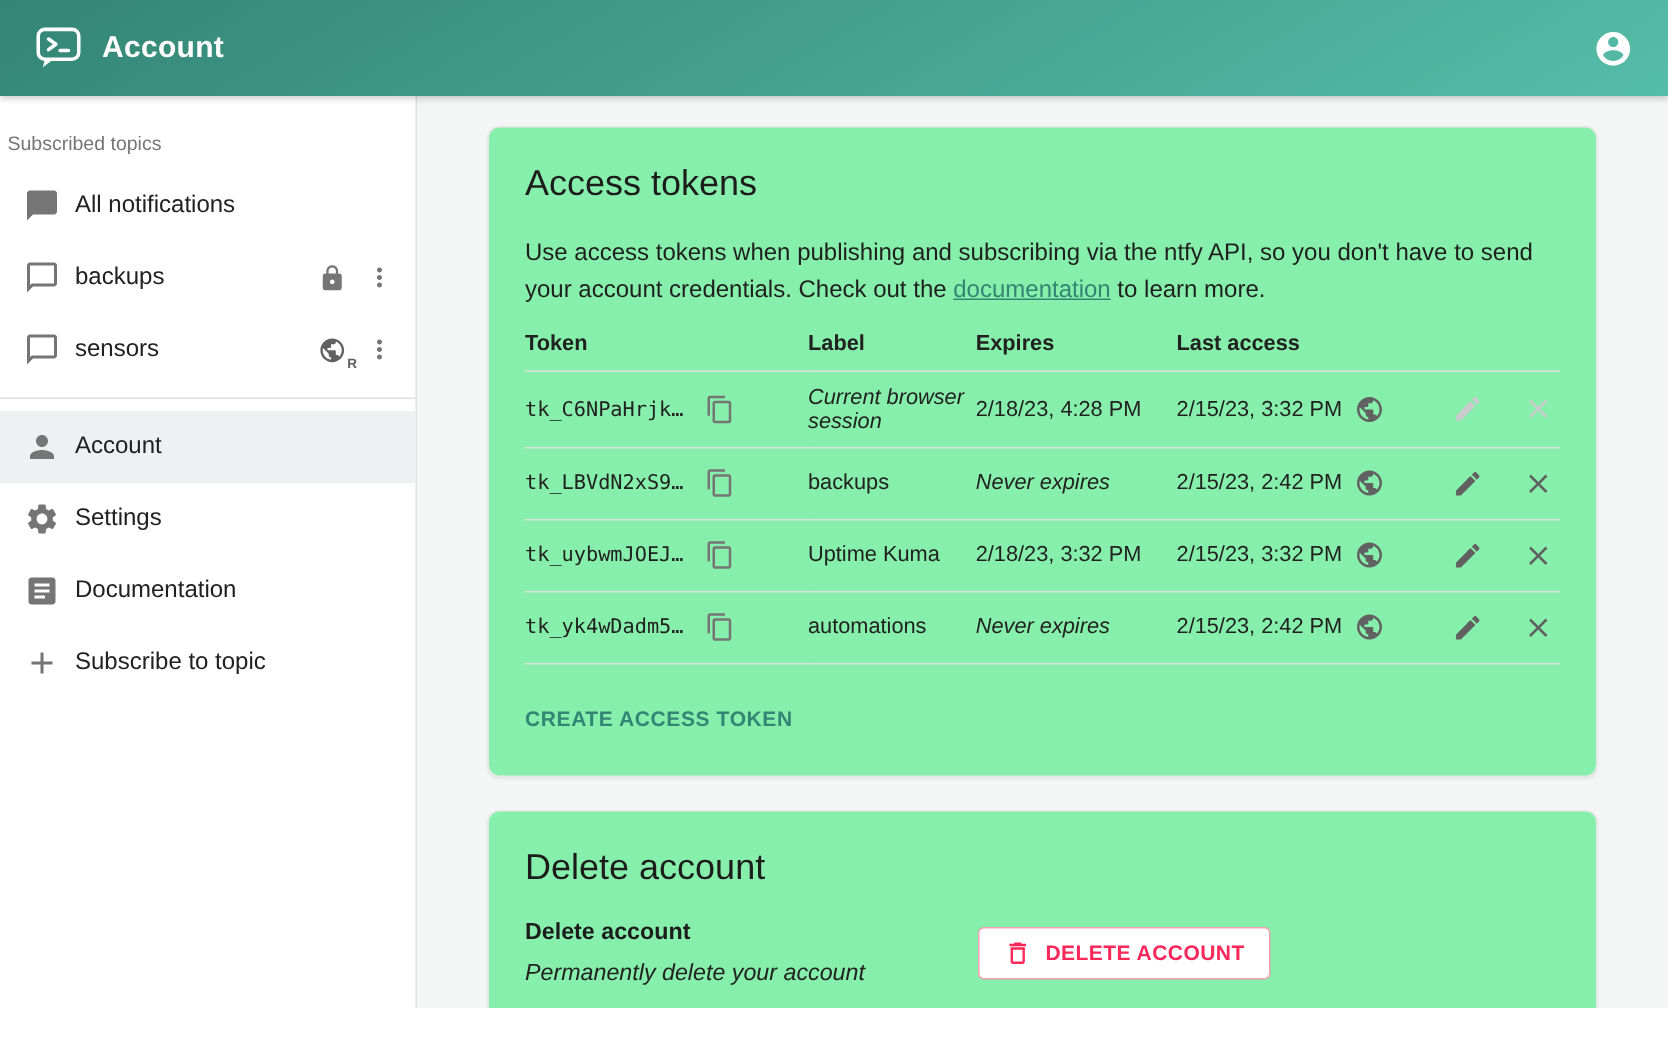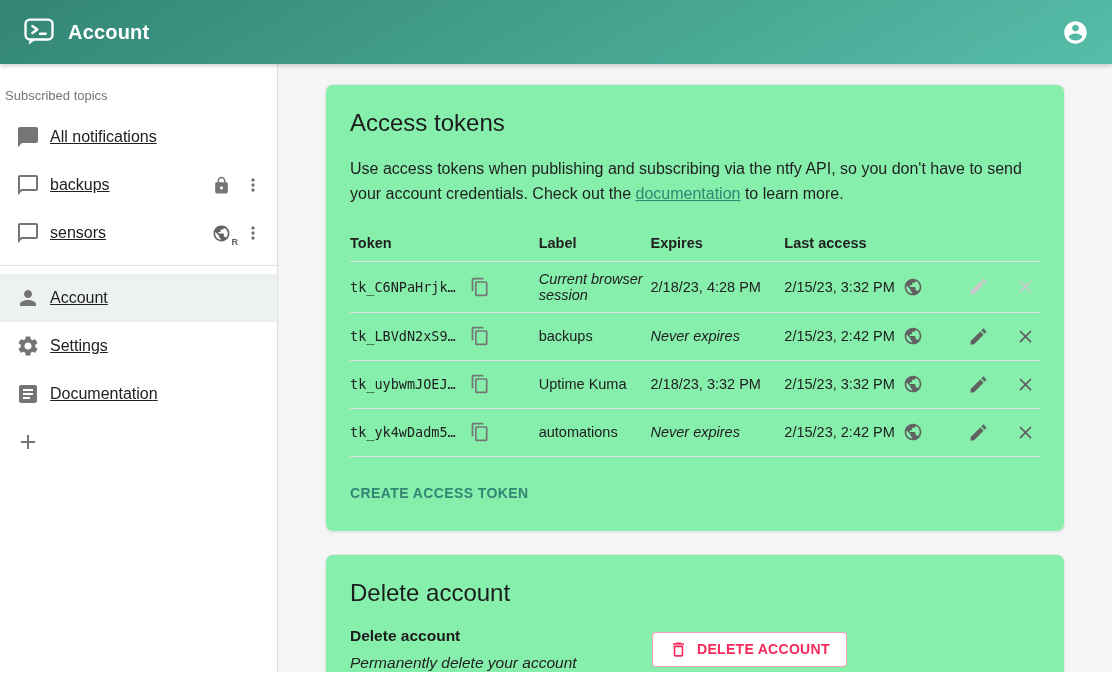--- a/index.html
+++ b/index.html
@@ -16,36 +16,36 @@
   .appbar h1 { font-size:20px; font-weight:700; letter-spacing:.2px; }
   .appbar .spacer { flex:1; }
   .avatar-btn { background:none; border:none; color:#fff; cursor:pointer; display:inline-flex; }
 
   
   .body { flex:1; display:flex; min-height:0; }
   .sidebar { width:278px; flex:0 0 278px; background:#fff; border-right:1px solid #e0e0e0;
              padding-top:8px; overflow:hidden; }
   .subheader { padding:16px 5px 10px; font-size:13px; color:#757575; }
   ul { list-style:none; }
-  .item { height:48px; display:flex; align-items:center; padding:0 12px 0 16px; gap:10px; cursor:pointer;text-decoration:underline; }
+  .item { height:48px; display:flex; align-items:center; padding:0 12px 0 16px; gap:10px; cursor:pointer; }
   .item .mi { color:#757575; display:inline-flex; flex:0 0 auto; }
   .item .label { font-size:16px; color:#212121; flex:1; white-space:nowrap; overflow:hidden; }
   .item .sec { display:flex; align-items:center; gap:10px; color:#616161; }
   .item.selected { background:#eef1f2; }
   .kebab { background:none; border:none; color:#757575; display:inline-flex; cursor:pointer; padding:2px; }
   .globe-r { position:relative; display:inline-flex; }
   .globe-r .badge { position:absolute; right:-7px; bottom:-4px; font-size:9px; color:#616161; font-weight:600; }
   .divider { border:none; border-top:1px solid #e0e0e0; margin:8px 0; }
 
   
   main { flex:1; background:#f4f5f5; padding:20px 47px; overflow:hidden; }
   .card { width:740px; background:#86efac; border:1px solid #e8e8e8; border-radius:8px;
           box-shadow:0 1px 2px rgba(0,0,0,.07); padding:24px; margin-bottom:22px; }
   .card h2 { font-size:24px; font-weight:400; color:#1c1c1c; margin-bottom:20px; }
-  .desc { font-size:16px; line-height:1.55; color:#1f1f1f; margin-bottom:20px; }
+  .desc { font-size:16px; line-height:1.55; color:#1f1f1f; margin-bottom:6px; }
   .doc-link { color:#338574; text-decoration:underline; cursor:pointer; }
 
   
   table { width:100%; border-collapse:collapse; }
   th { text-align:left; font-size:14.5px; font-weight:700; color:#212121;
        padding:8px 6px 10px 0; border-bottom:1px solid #e0e0e0; }
   td { font-size:14.5px; padding:9px 6px 9px 0; border-bottom:1px solid #e0e0e0; vertical-align:middle; }
   col.c-token{width:192px} col.c-label{width:114px} col.c-exp{width:140px} col.c-last{width:172px}
   .tok { display:flex; align-items:center; gap:12px; }
   .tok .tk { font-family:"DejaVu Sans Mono", monospace; font-size:13.5px; white-space:nowrap; }
@@ -175,20 +175,21 @@
               </svg>
           </span>
           <span class="label">Documentation</span>
         </li>
         <li class="item">
           <span class="mi">
             <svg width="24" height="24" viewBox="0 0 24 24" fill="currentColor">
                 <path d="M19 13h-6v6h-2v-6H5v-2h6V5h2v6h6z"></path>
               </svg>
           </span>
+          <span class="label">Subscribe to topic</span>
         </li>
       </ul>
     </nav>
 
     <main>
 
       <section class="card">
         <h2>Access tokens</h2>
         <p class="desc"><span>Use access tokens when publishing and subscribing via the ntfy API, so you don't have to send your account credentials. Check out the </span><a class="doc-link">documentation</a><span> to learn more.</span></p>
 

